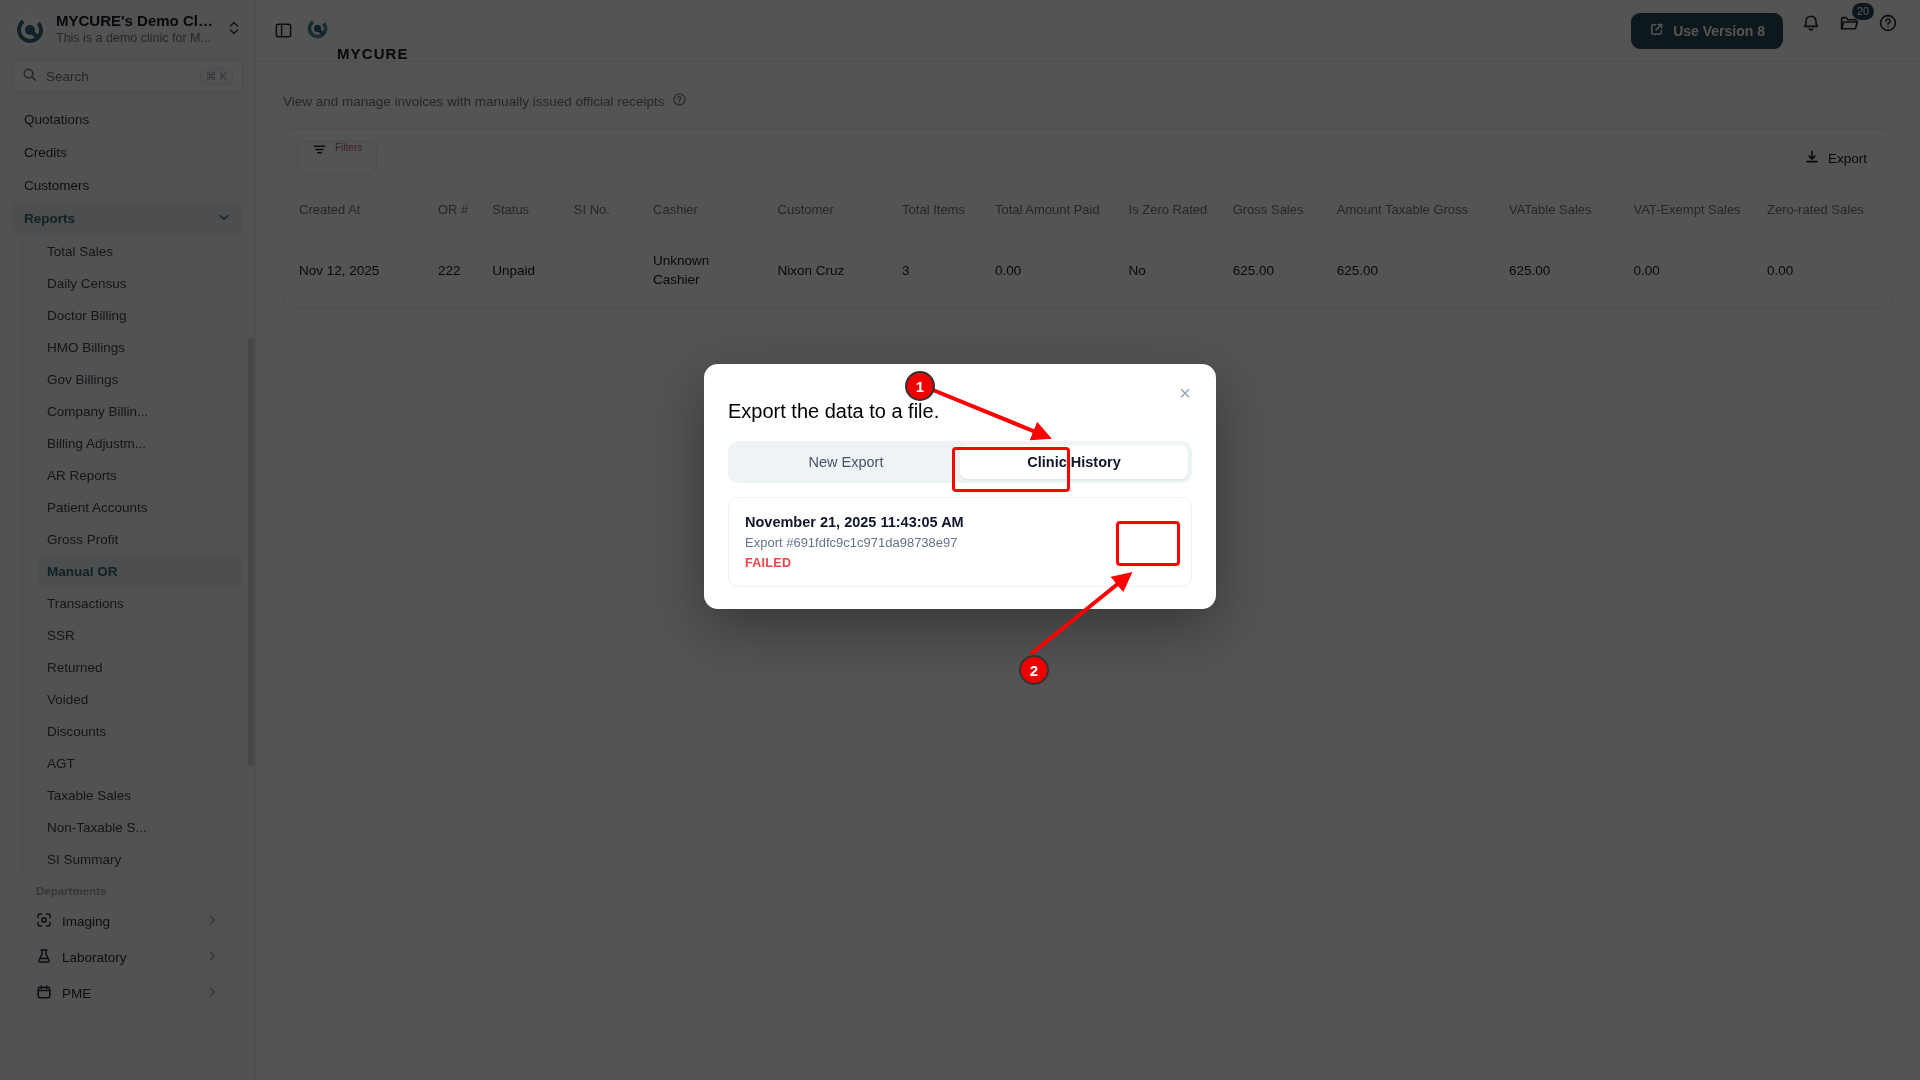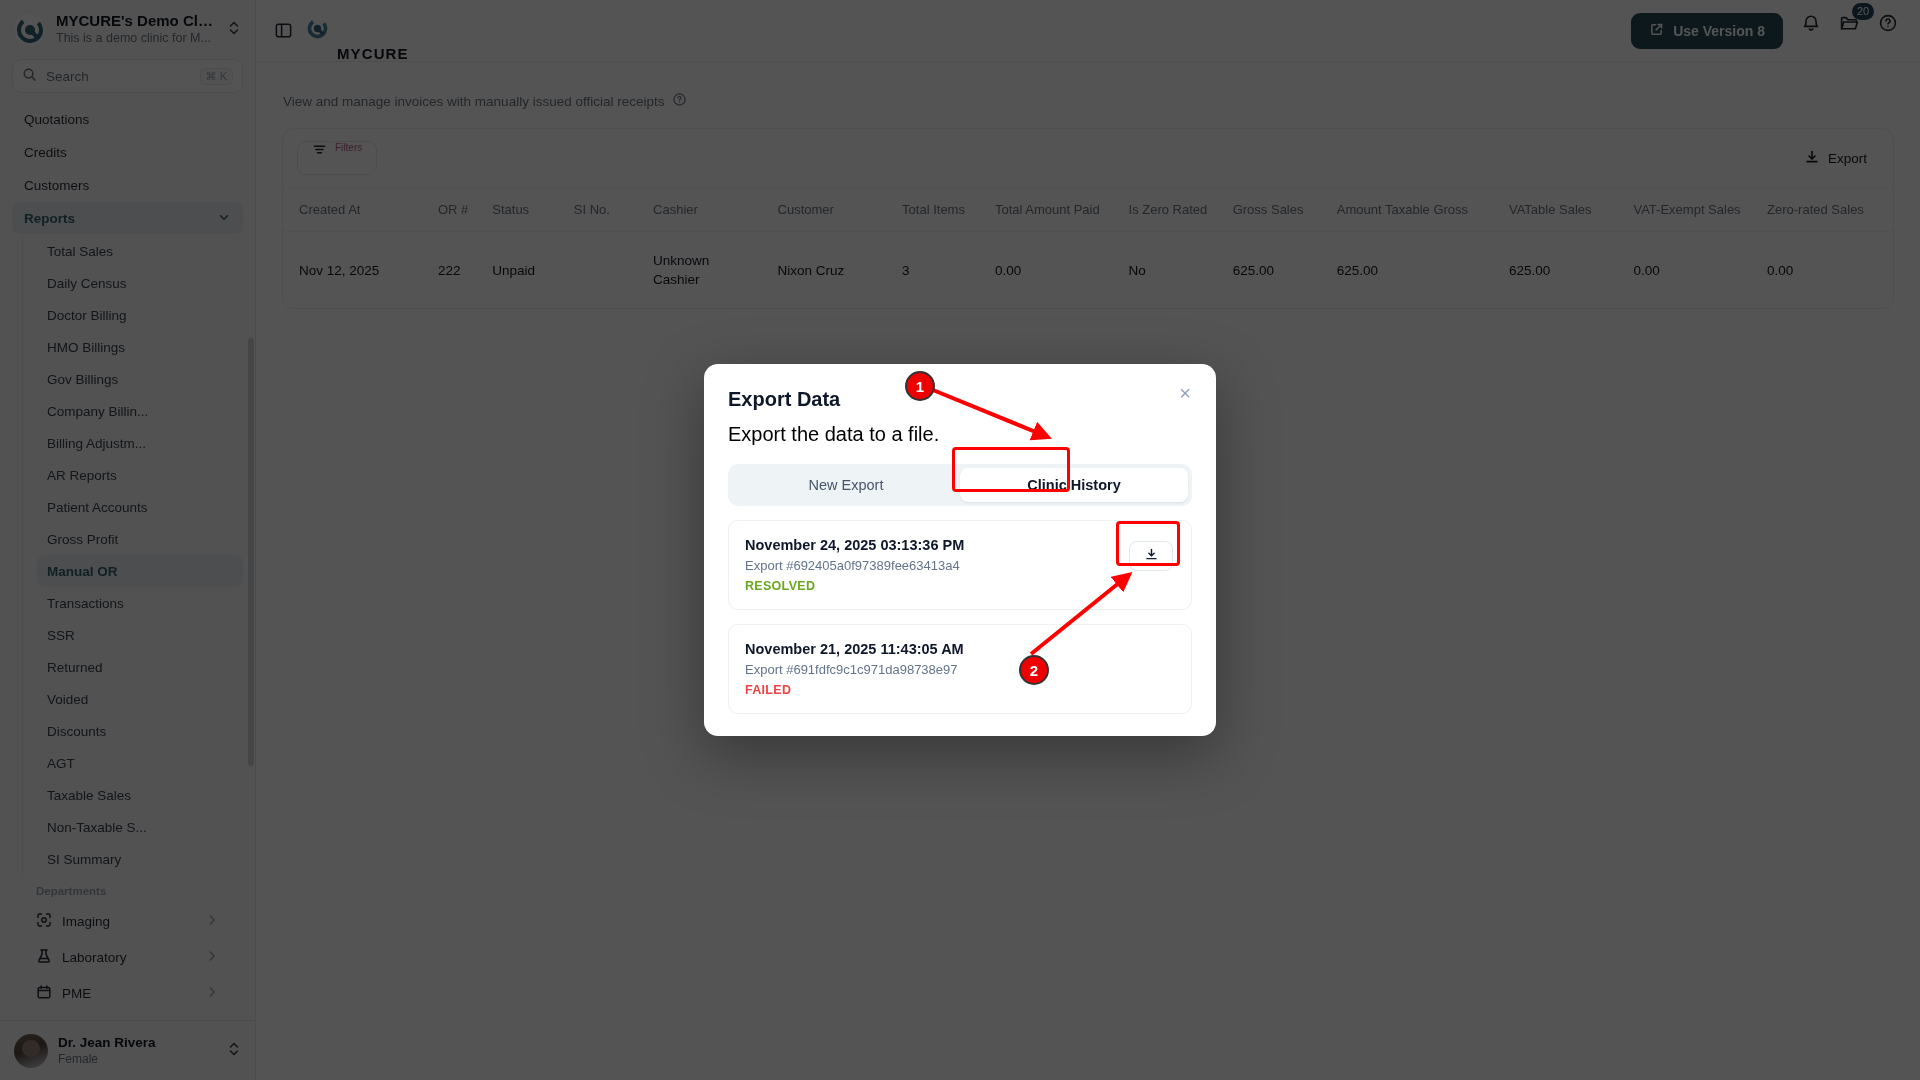--- a/index.html
+++ b/index.html
@@ -429,33 +429,20 @@
             <svg width="14" height="14" viewBox="0 0 16 16" fill="none" stroke="currentColor" stroke-width="1.8" stroke-linecap="round" stroke-linejoin="round">
                 <path d="M6 3.5 L10.5 8 L6 12.5"></path>
               </svg>
           </span>
         </div>
       </div>
     </div>
 
     <div class="sidebar-scrollbar"></div>
 
-    <div class="user-bar">
-      <div class="avatar"></div>
-      <div>
-        <div class="user-name">Dr. Jean Rivera</div>
-        <div class="user-sub">Female</div>
-      </div>
-      <span class="updown" style="margin-left:auto">
-        <svg width="14" height="18" viewBox="0 0 14 18" fill="none" stroke="currentColor" stroke-width="1.6" stroke-linecap="round" stroke-linejoin="round">
-          <path d="M3.5 7 L7 3.5 L10.5 7"></path>
-            <path d="M3.5 11 L7 14.5 L10.5 11"></path>
-        </svg>
-      </span>
-    </div>
   </aside>
 
   <section class="main">
 
     <div class="topbar">
       <span class="icon-btn">
         <svg width="19" height="19" viewBox="0 0 20 20" fill="none" stroke="#1e293b" stroke-width="1.6">
           <rect x="2.5" y="3.5" width="15" height="13" rx="2"></rect>
             <path d="M8 3.5v13"></path>
         </svg>
@@ -600,46 +587,31 @@
         </tbody>
       </table>
     </div>
   </section>
 </div>
 
 <div class="modal-layer">
 
   <div class="modal">
     <div class="modal-close">×</div>
-    <div class="modal-title">Export Data</div>
     <div class="modal-sub">Export the data to a file.</div>
 
     <div class="tabs">
       <div class="tab">
         <span>New Export</span>
       </div>
       <div class="tab selected">
         <span>Clinic History</span>
       </div>
     </div>
 
-    <div class="hist-item">
-      <div class="hist-date">November 24, 2025 03:13:36 PM</div>
-      <div class="hist-id">Export #692405a0f97389fee63413a4</div>
-      <div class="hist-status st-resolved">RESOLVED</div>
-      <div class="dl-btn">
-        <span>
-          <svg width="15" height="15" viewBox="0 0 16 16" fill="none" stroke="currentColor" stroke-width="1.5" stroke-linecap="round" stroke-linejoin="round">
-            <path d="M8 2.6v6.6"></path>
-              <path d="M5.2 6.6 L8 9.4 L10.8 6.6"></path>
-              <path d="M3.2 12.4h9.6"></path>
-          </svg>
-        </span>
-      </div>
-    </div>
 
     <div class="hist-item">
       <div class="hist-date">November 21, 2025 11:43:05 AM</div>
       <div class="hist-id">Export #691fdfc9c1c971da98738e97</div>
       <div class="hist-status st-failed">FAILED</div>
     </div>
   </div>
 
   <div class="hl" style="left:952px; top:447px; width:118px; height:45px;"></div>
   <div class="hl" style="left:1116px; top:521px; width:64px; height:45px;"></div>

